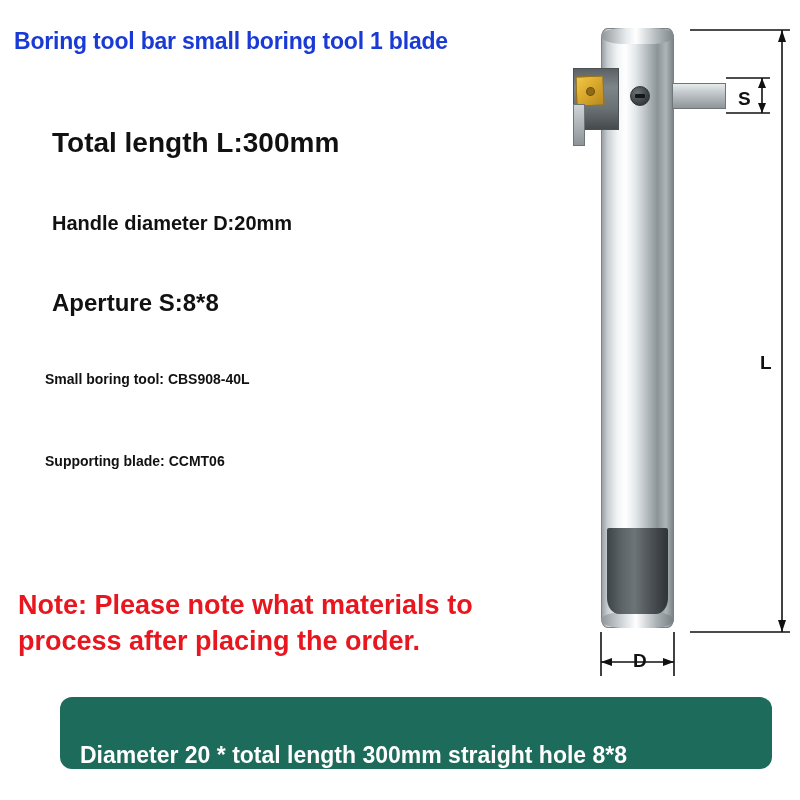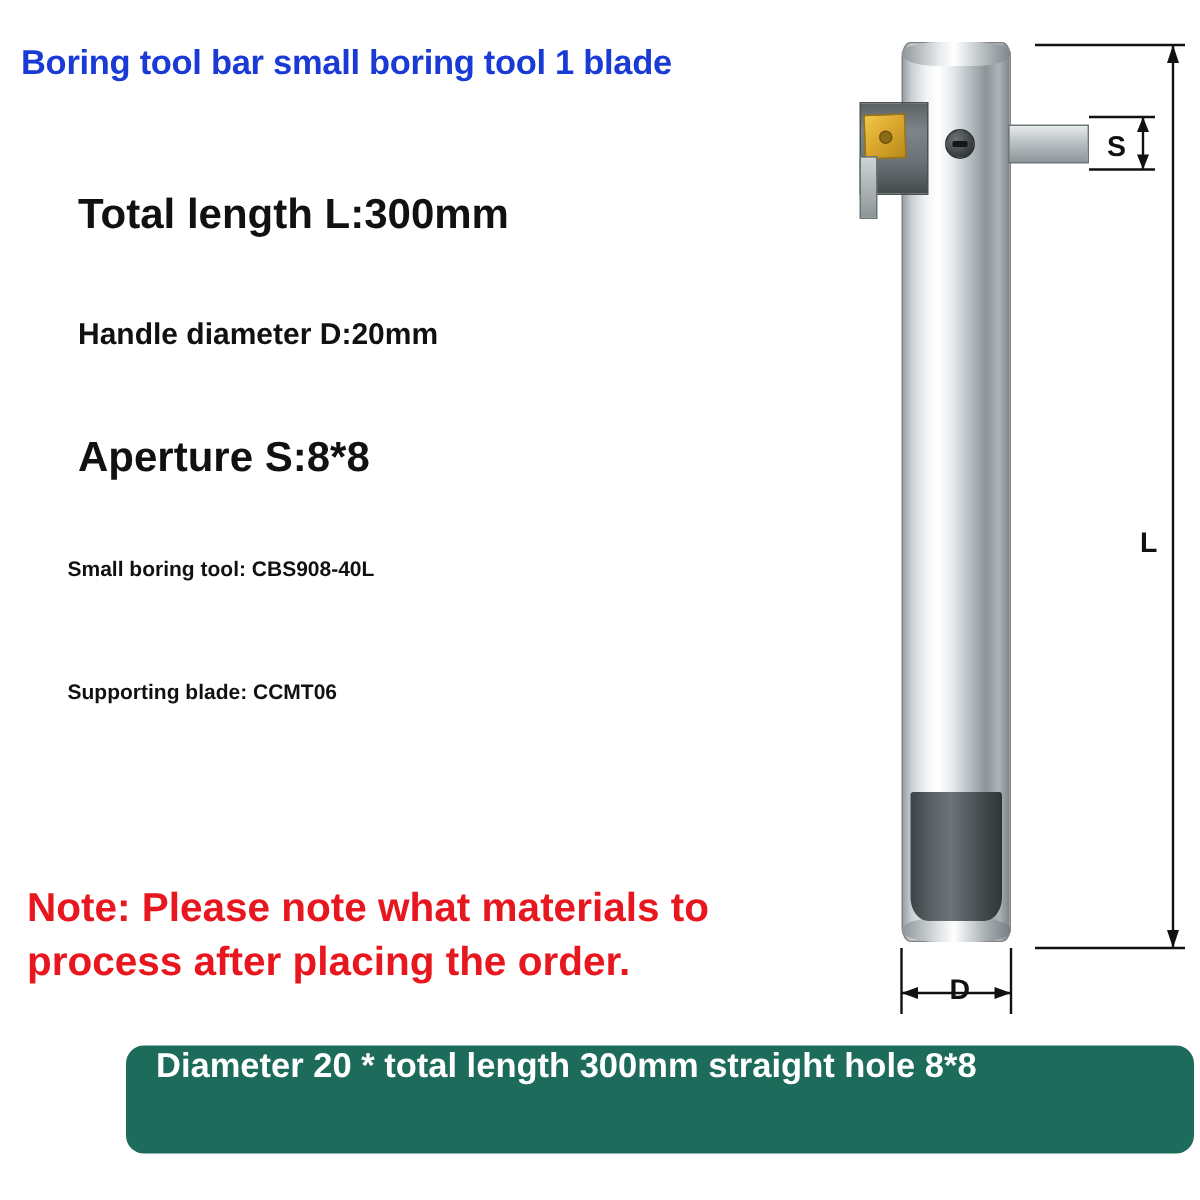--- a/index.html
+++ b/index.html
@@ -34,47 +34,47 @@
 
   
   .spec {
     position: absolute;
     color: #111111;
     font-weight: bold;
     white-space: nowrap;
   }
   .spec-1 { left: 52px; top: 127px; font-size: 28px; }
   .spec-2 { left: 52px; top: 212px; font-size: 20px; }
-  .spec-3 { left: 52px; top: 289px; font-size: 28px; }
+  .spec-3 { left: 52px; top: 289px; font-size: 24px; }
   .spec-4 { left: 45px; top: 371px; font-size: 14px; }
   .spec-5 { left: 45px; top: 453px; font-size: 14px; }
 
   
   .note {
     position: absolute;
     left: 18px;
     top: 588px;
     width: 520px;
     font-size: 27px;
     font-weight: bold;
     color: #e8161e;
     line-height: 1.32;
   }
 
   
   .banner {
     position: absolute;
-    left: 84px;
+    left: 60px;
     top: 697px;
     width: 712px;
     height: 72px;
     background: #1d6b5a;
     border-radius: 12px;
     display: flex;
-    align-items: flex-start;
+    align-items: flex-end;
   }
   .banner-text {
     color: #ffffff;
     font-size: 23px;
     font-weight: bold;
     padding-left: 20px;
     white-space: nowrap;
   }
 
   

